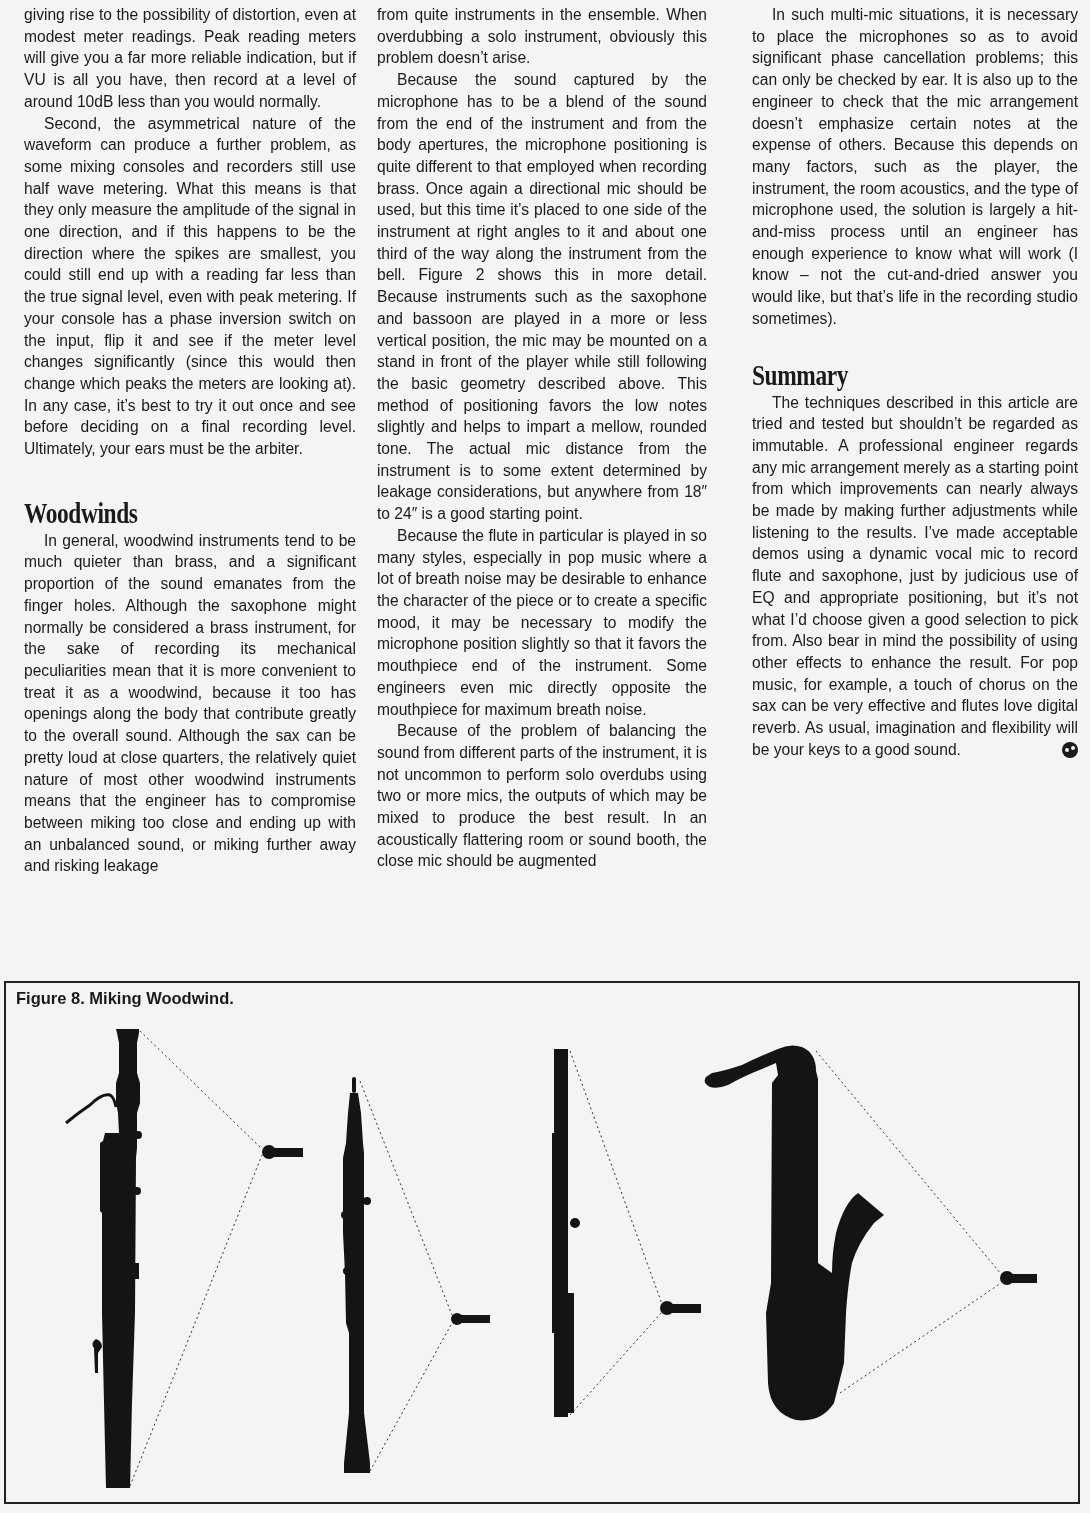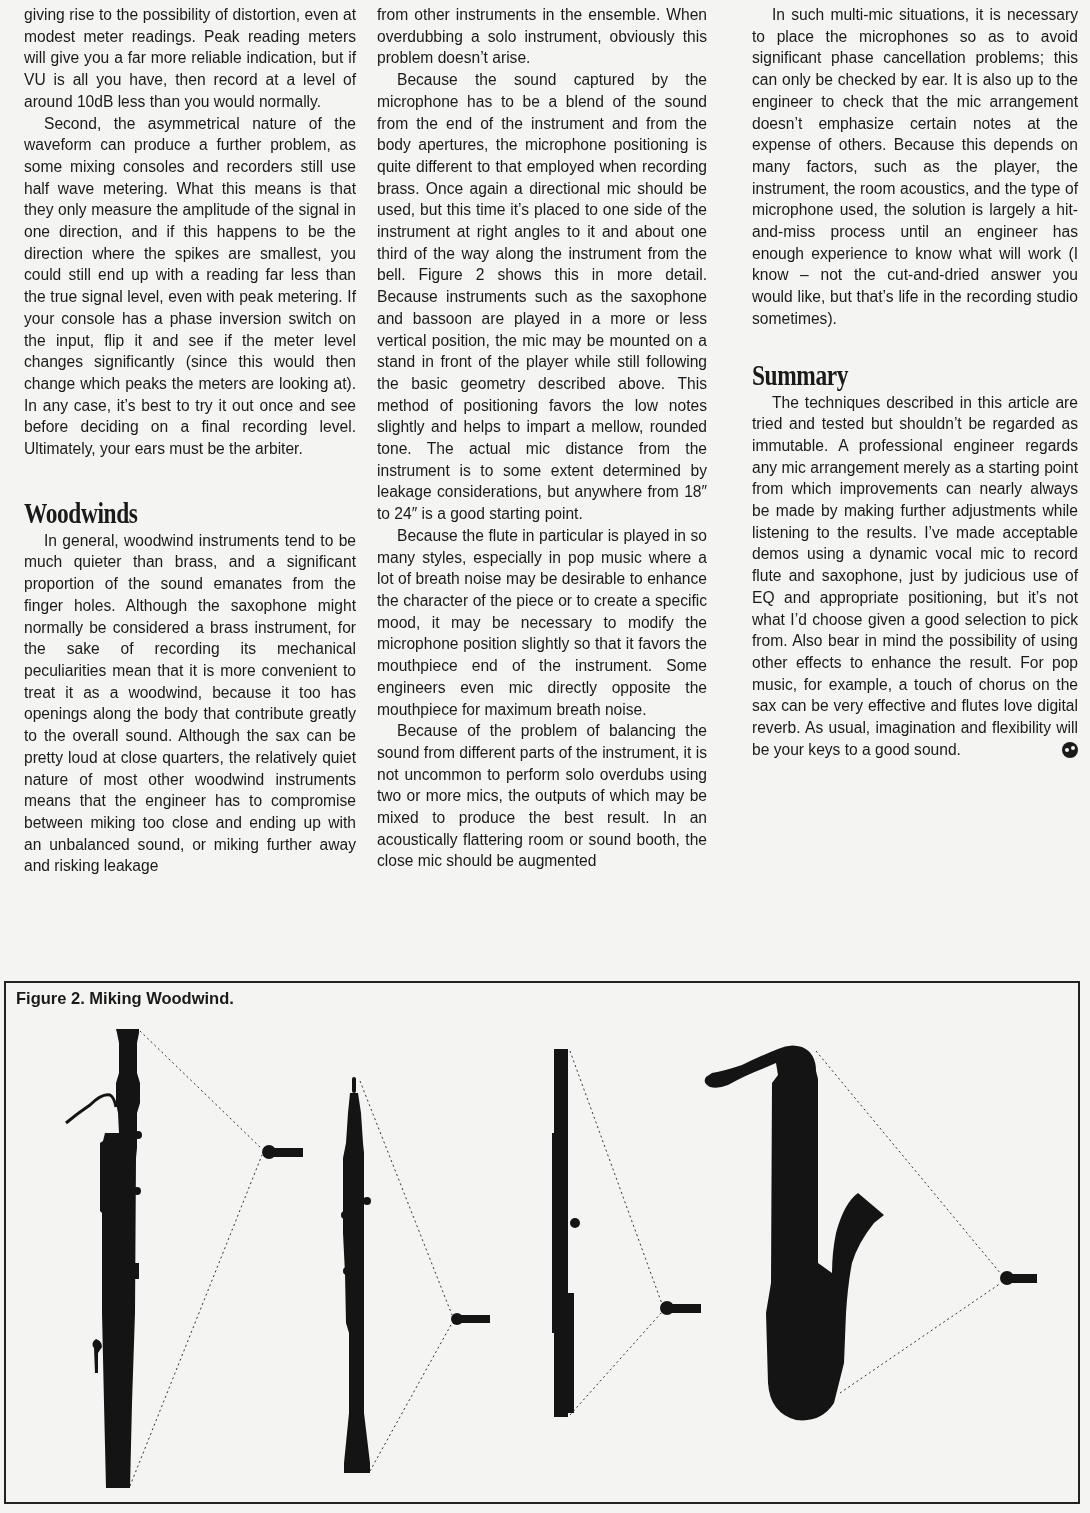--- a/index.html
+++ b/index.html
@@ -55,34 +55,34 @@
 <body>
 
 <div id="col1" class="col">
   <p>giving rise to the possibility of distortion, even at modest meter readings. Peak reading meters will give you a far more reliable indication, but if VU is all you have, then record at a level of around 10dB less than you would normally.</p>
   <p class="indent">Second, the asymmetrical nature of the waveform can produce a further problem, as some mixing consoles and recorders still use half wave metering. What this means is that they only measure the amplitude of the signal in one direction, and if this happens to be the direction where the spikes are smallest, you could still end up with a reading far less than the true signal level, even with peak metering. If your console has a phase inversion switch on the input, flip it and see if the meter level changes significantly (since this would then change which peaks the meters are looking at). In any case, it’s best to try it out once and see before deciding on a final recording level. Ultimately, your ears must be the arbiter.</p>
   <h2 id="h-woodwinds" class="section">Woodwinds</h2>
   <p class="indent">In general, woodwind instruments tend to be much quieter than brass, and a significant proportion of the sound emanates from the finger holes. Although the saxophone might normally be considered a brass instrument, for the sake of recording its mechanical peculiarities mean that it is more convenient to treat it as a woodwind, because it too has openings along the body that contribute greatly to the overall sound. Although the sax can be pretty loud at close quarters, the relatively quiet nature of most other woodwind instruments means that the engineer has to compromise between miking too close and ending up with an unbalanced sound, or miking further away and risking leakage</p>
 </div>
 
 <div id="col2" class="col">
-  <p>from other instruments in the ensemble. When overdubbing a solo instrument, obviously this problem doesn’t arise.</p>
+  <p>from quite instruments in the ensemble. When overdubbing a solo instrument, obviously this problem doesn’t arise.</p>
   <p class="indent">Because the sound captured by the microphone has to be a blend of the sound from the end of the instrument and from the body apertures, the microphone positioning is quite different to that employed when recording brass. Once again a directional mic should be used, but this time it’s placed to one side of the instrument at right angles to it and about one third of the way along the instrument from the bell. Figure 2 shows this in more detail. Because instruments such as the saxophone and bassoon are played in a more or less vertical position, the mic may be mounted on a stand in front of the player while still following the basic geometry described above. This method of positioning favors the low notes slightly and helps to impart a mellow, rounded tone. The actual mic distance from the instrument is to some extent determined by leakage considerations, but anywhere from 18″ to 24″ is a good starting point.</p>
   <p class="indent">Because the flute in particular is played in so many styles, especially in pop music where a lot of breath noise may be desirable to enhance the character of the piece or to create a specific mood, it may be necessary to modify the microphone position slightly so that it favors the mouthpiece end of the instrument. Some engineers even mic directly opposite the mouthpiece for maximum breath noise.</p>
   <p class="indent">Because of the problem of balancing the sound from different parts of the instrument, it is not uncommon to perform solo overdubs using two or more mics, the outputs of which may be mixed to produce the best result. In an acoustically flattering room or sound booth, the close mic should be augmented</p>
 </div>
 
 <div id="col3" class="col">
   <p class="indent">In such multi-mic situations, it is necessary to place the microphones so as to avoid significant phase cancellation problems; this can only be checked by ear. It is also up to the engineer to check that the mic arrangement doesn’t emphasize certain notes at the expense of others. Because this depends on many factors, such as the player, the instrument, the room acoustics, and the type of microphone used, the solution is largely a hit-and-miss process until an engineer has enough experience to know what will work (I know – not the cut-and-dried answer you would like, but that’s life in the recording studio sometimes).</p>
   <h2 id="h-summary" class="section">Summary</h2>
   <p class="indent"><span>The techniques described in this article are tried and tested but shouldn’t be regarded as immutable. A professional engineer regards any mic arrangement merely as a starting point from which improvements can nearly always be made by making further adjustments while listening to the results. I’ve made acceptable demos using a dynamic vocal mic to record flute and saxophone, just by judicious use of EQ and appropriate positioning, but it’s not what I’d choose given a good selection to pick from. Also bear in mind the possibility of using other effects to enhance the result. For pop music, for example, a touch of chorus on the sax can be very effective and flutes love digital reverb. As usual, imagination and flexibility will be your keys to a good sound.</span><span class="end-mark"></span></p>
 </div>
 
 <div id="figure">
-  <div id="figure-caption">Figure 2. Miking Woodwind.</div>
+  <div id="figure-caption">Figure 8. Miking Woodwind.</div>
   <svg width="1072" height="519" viewBox="0 0 1072 519">
     <g fill="#141414" stroke="none">
 
       <g>
         <path d="M110 46 L133 46 L133 50 L131 60 L131 90 L134 100 L134 120 L131 130 L131 165 L130 175 L129 330 L126 420 L124 505 L100 505 L98 420 L96 330 L96 230 L94 228 L94 160 L97 158 L99 150 L113 150 L112 130 L110 120 L110 100 L113 90 L113 60 L111 50 Z"></path>
         <path d="M60 140 Q72 130 84 122 Q96 110 104 112 Q108 114 110 124" fill="none" stroke="#141414" stroke-width="3"></path>
         <circle cx="132" cy="152" r="4"></circle>
         <circle cx="131" cy="208" r="4"></circle>
         <rect x="127" y="280" width="6" height="16"></rect>
         <path d="M88 365 Q84 360 90 356 Q96 358 96 364 L92 370 L92 390 L89 390 Z"></path>

